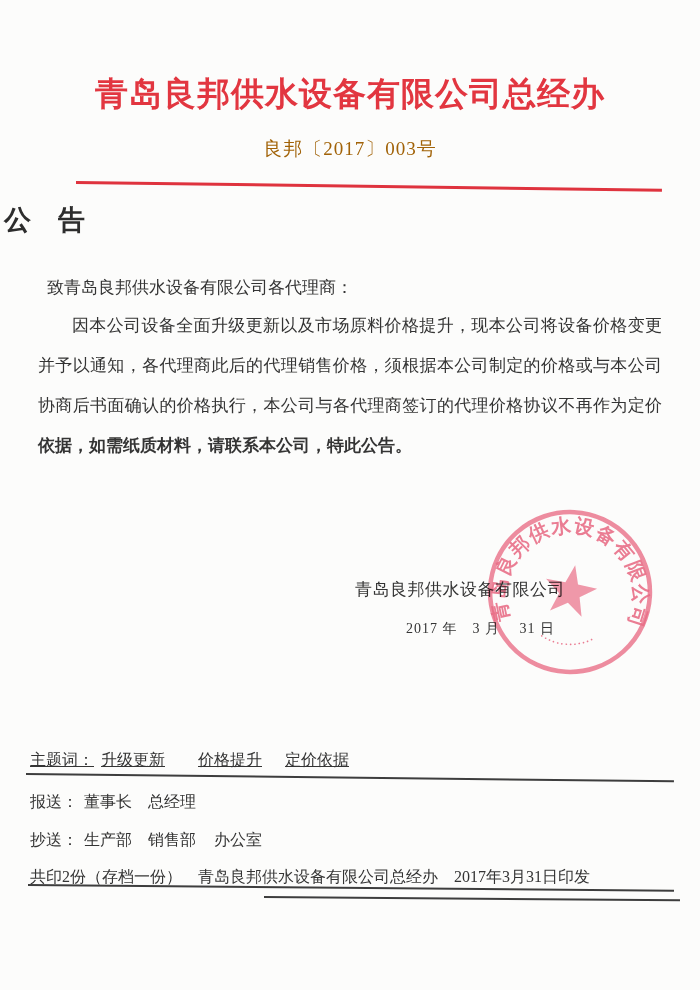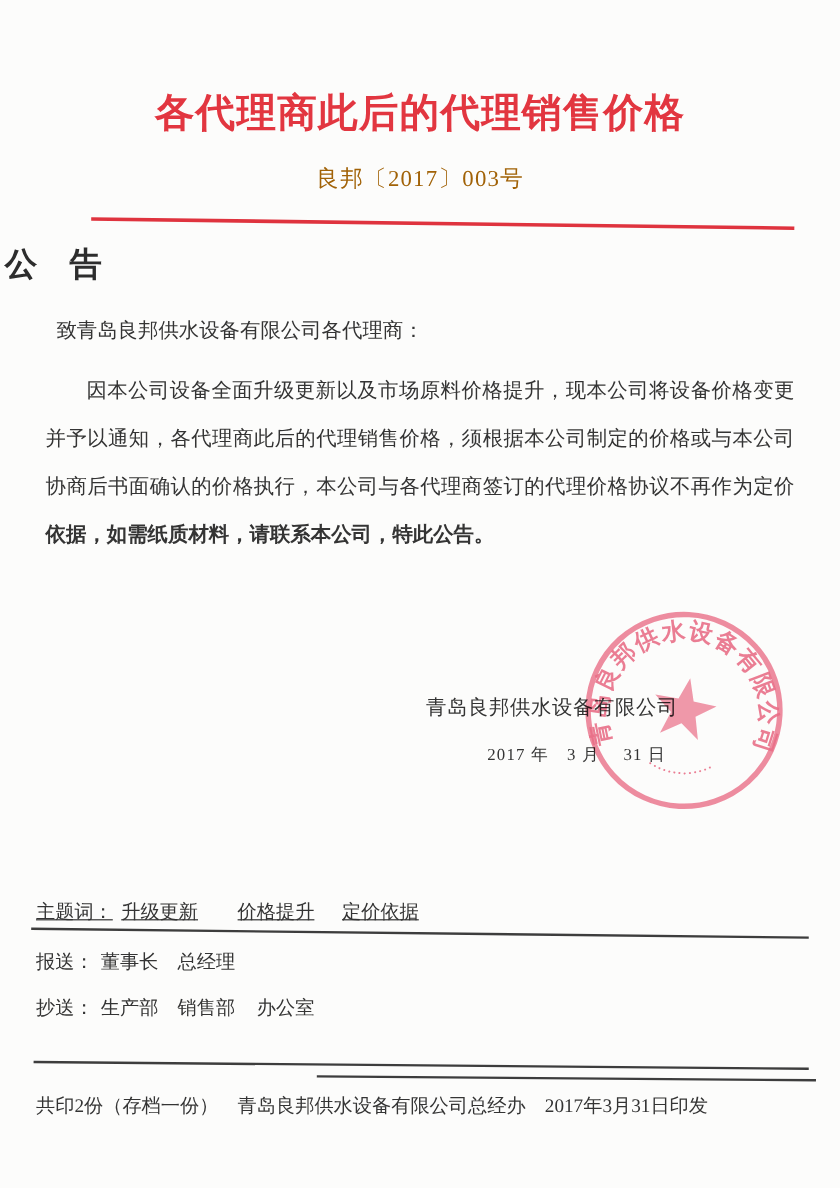--- a/index.html
+++ b/index.html
@@ -17,49 +17,49 @@
     font-size:19px; color:#a16207; letter-spacing:1px;
   }
   .red-rule {
     position:absolute; top:181px; left:76px; width:586px; height:3px;
     background:#df333e; transform:rotate(0.75deg); transform-origin:left center;
   }
   .doc-title {
     position:absolute; top:202px; left:4px; width:100%; text-align:left;
     font-size:27px; font-weight:bold; color:#2d2d2d;
   }
-  .salutation { position:absolute; top:264px; left:47px; font-size:17px; }
+  .salutation { position:absolute; top:276px; left:47px; font-size:17px; }
   .body-text { position:absolute; top:306px; left:38px; width:624px; font-size:17px; line-height:40px; }
   .body-line { text-align:justify; text-align-last:justify; }
   .body-line.first { text-indent:34px; }
   .body-line.last { text-align-last:left;font-weight:bold; }
   .sig-company { position:absolute; top:578px; left:355px; font-size:17px; letter-spacing:0.5px; }
   .sig-date { position:absolute; top:620px; left:406px; font-size:14px; letter-spacing:1px; }
   .seal {
     position:absolute; top:506px; left:484px; width:172px; height:172px;
     mix-blend-mode:multiply; opacity:0.92; transform:rotate(3deg);
   }
   .ft-row { position:absolute; left:30px; font-size:16px; display:flex; align-items:baseline; white-space:nowrap; }
   .ft-keywords { top:750px;text-decoration:underline; }
   .ft-submit { top:792px; }
   .ft-copy { top:830px; }
-  .ft-print { top:912px; }
+  .ft-print { top:867px; }
   .kw1 { margin-left:7px; }  .kw2 { margin-left:33px; }  .kw3 { margin-left:23px; }
   .sp6 { margin-left:6px; }  .sp16 { margin-left:16px; } .sp18 { margin-left:18px; }
   .rule { position:absolute; height:2px; background:#3d3d3d; transform-origin:left center; }
   .rule-a { top:773px; left:26px; width:648px; transform:rotate(0.65deg); }
   .rule-b { top:884px; left:28px; width:646px; transform:rotate(0.5deg); }
   .rule-c { top:896px; left:264px; width:416px; transform:rotate(0.45deg); }
 </style>
 </head>
 <body>
 
 <div class="page">
 
-  <div class="hdr-title">各代理商此后的代理销售价格</div>
+  <div class="hdr-title">青岛良邦供水设备有限公司总经办</div>
   <div class="doc-no">良邦〔2017〕003号</div>
   <div class="red-rule"></div>
   <div class="doc-title">公　告</div>
 
   <div class="salutation">致青岛良邦供水设备有限公司各代理商：</div>
 
   <div class="body-text">
     <div class="body-line first">因本公司设备全面升级更新以及市场原料价格提升，现本公司将设备价格变更</div>
     <div class="body-line">并予以通知，各代理商此后的代理销售价格，须根据本公司制定的价格或与本公司</div>
     <div class="body-line">协商后书面确认的价格执行，本公司与各代理商签订的代理价格协议不再作为定价</div>

